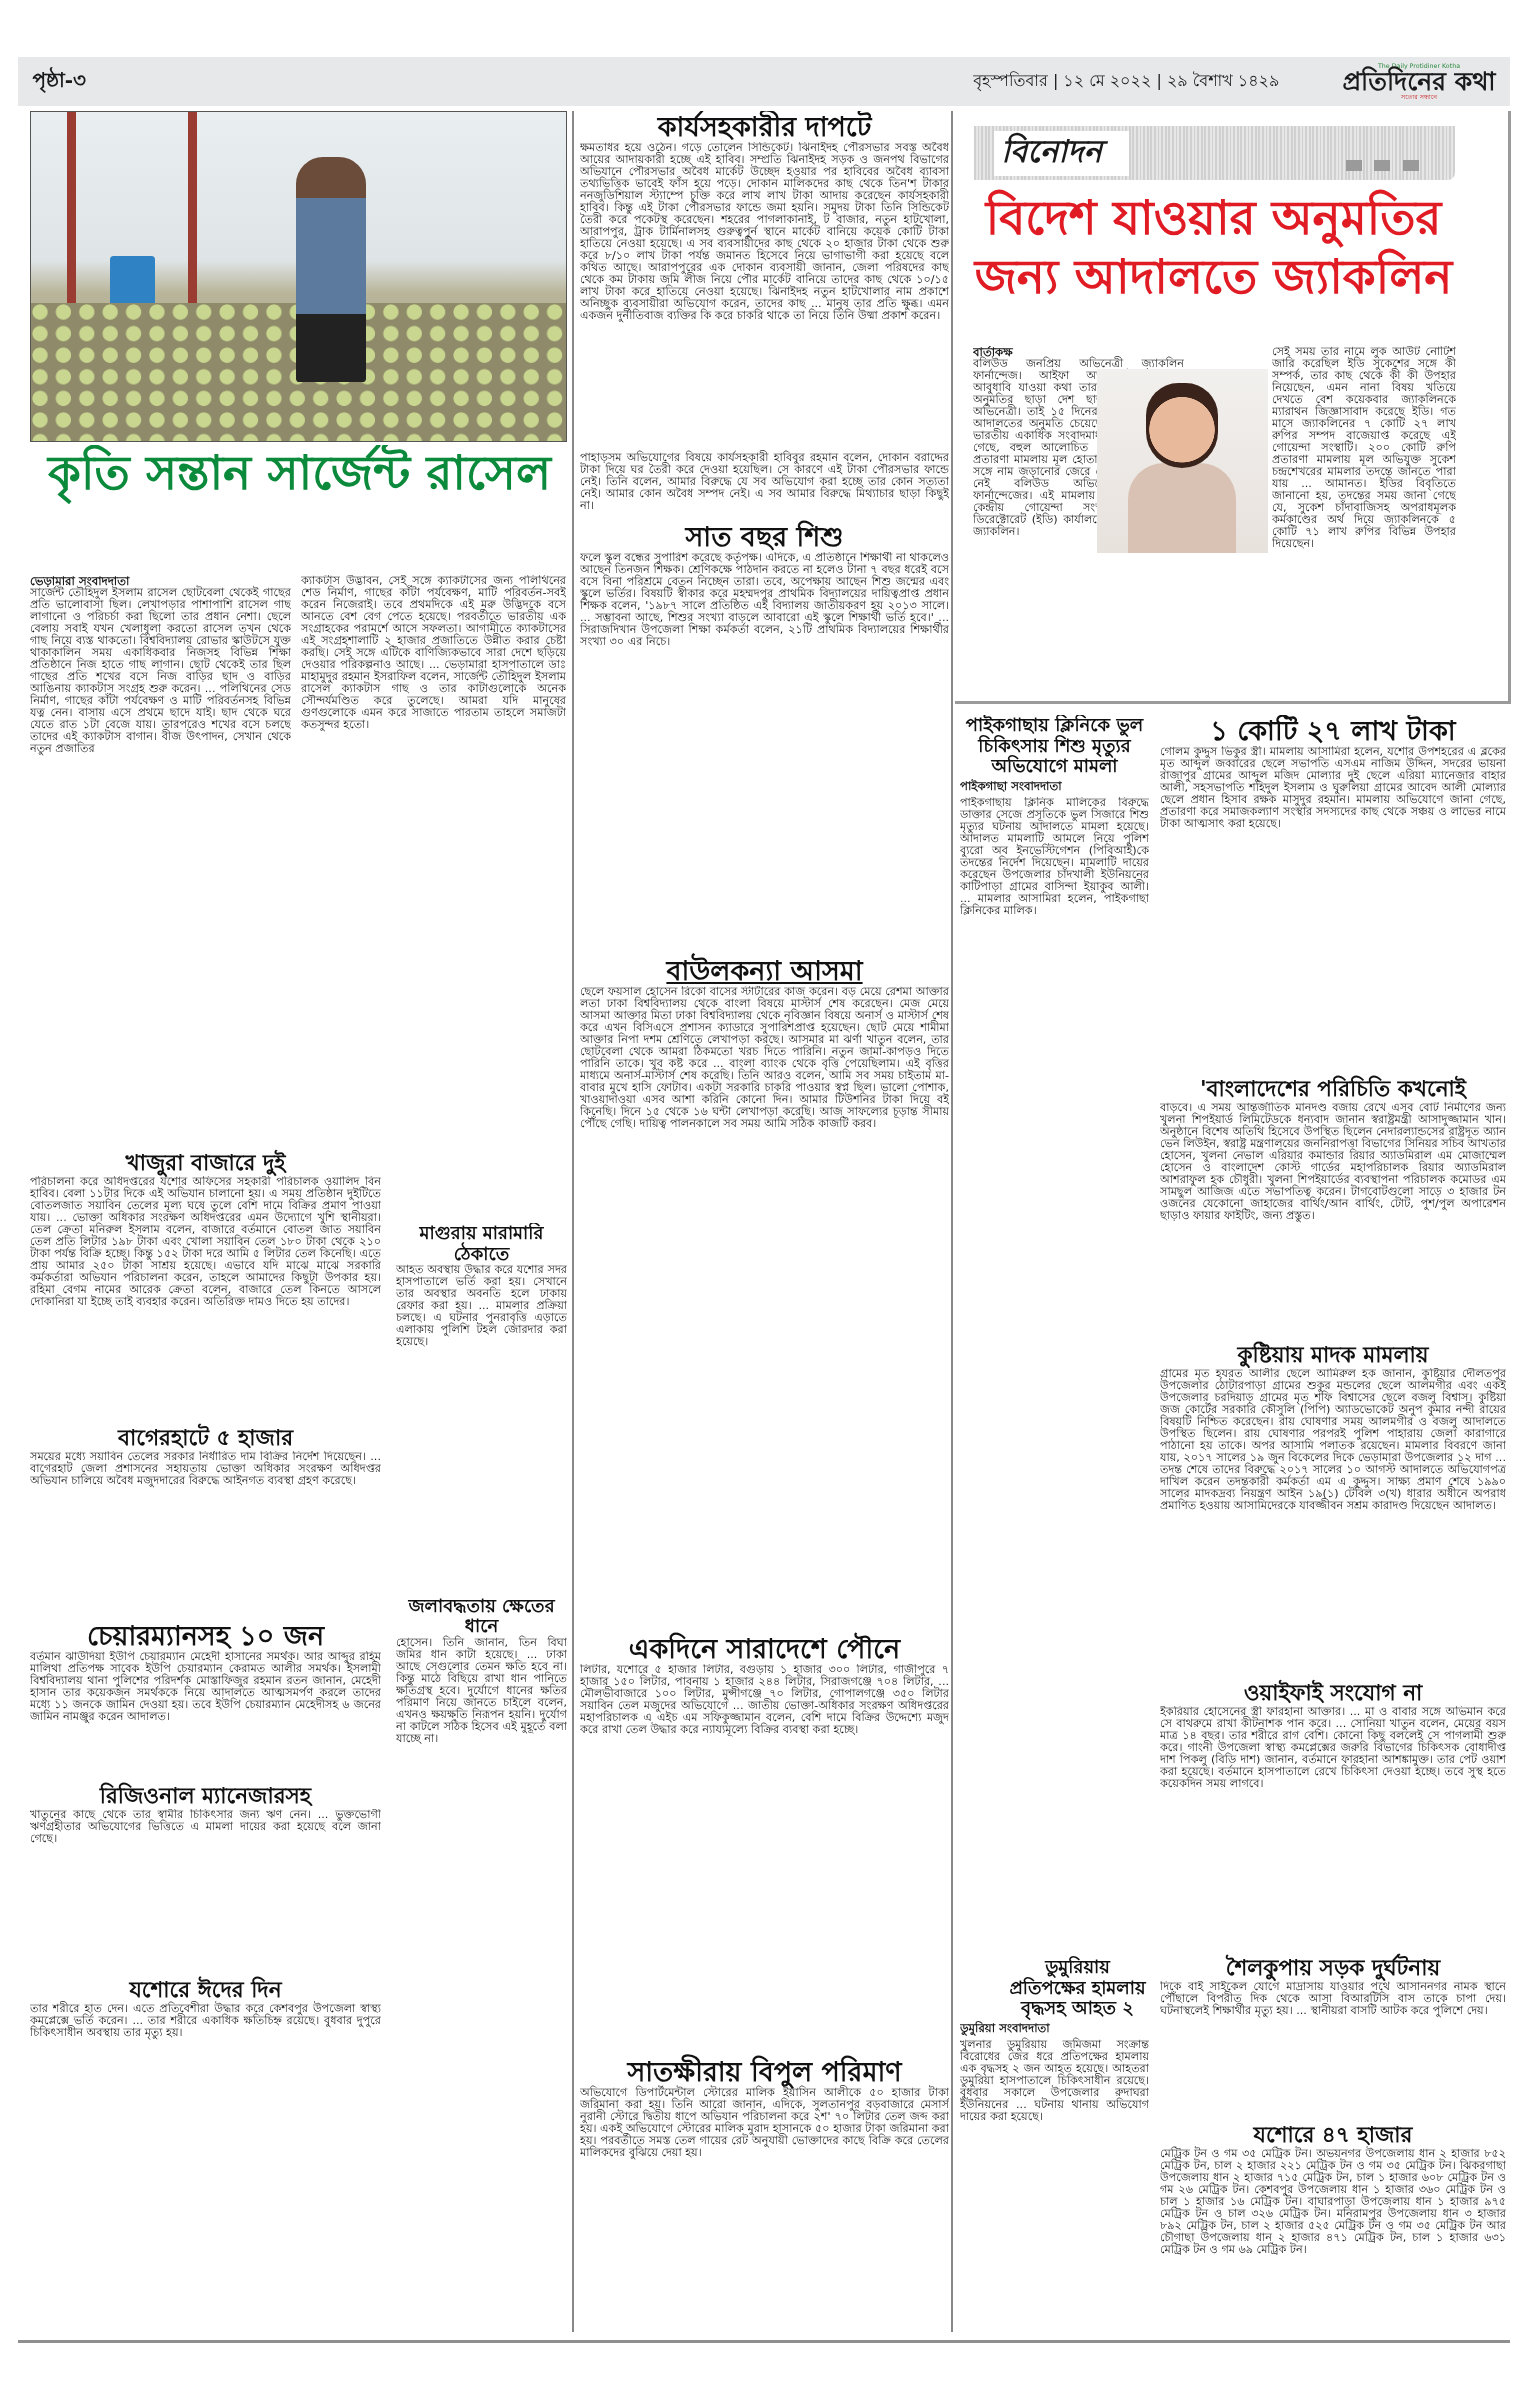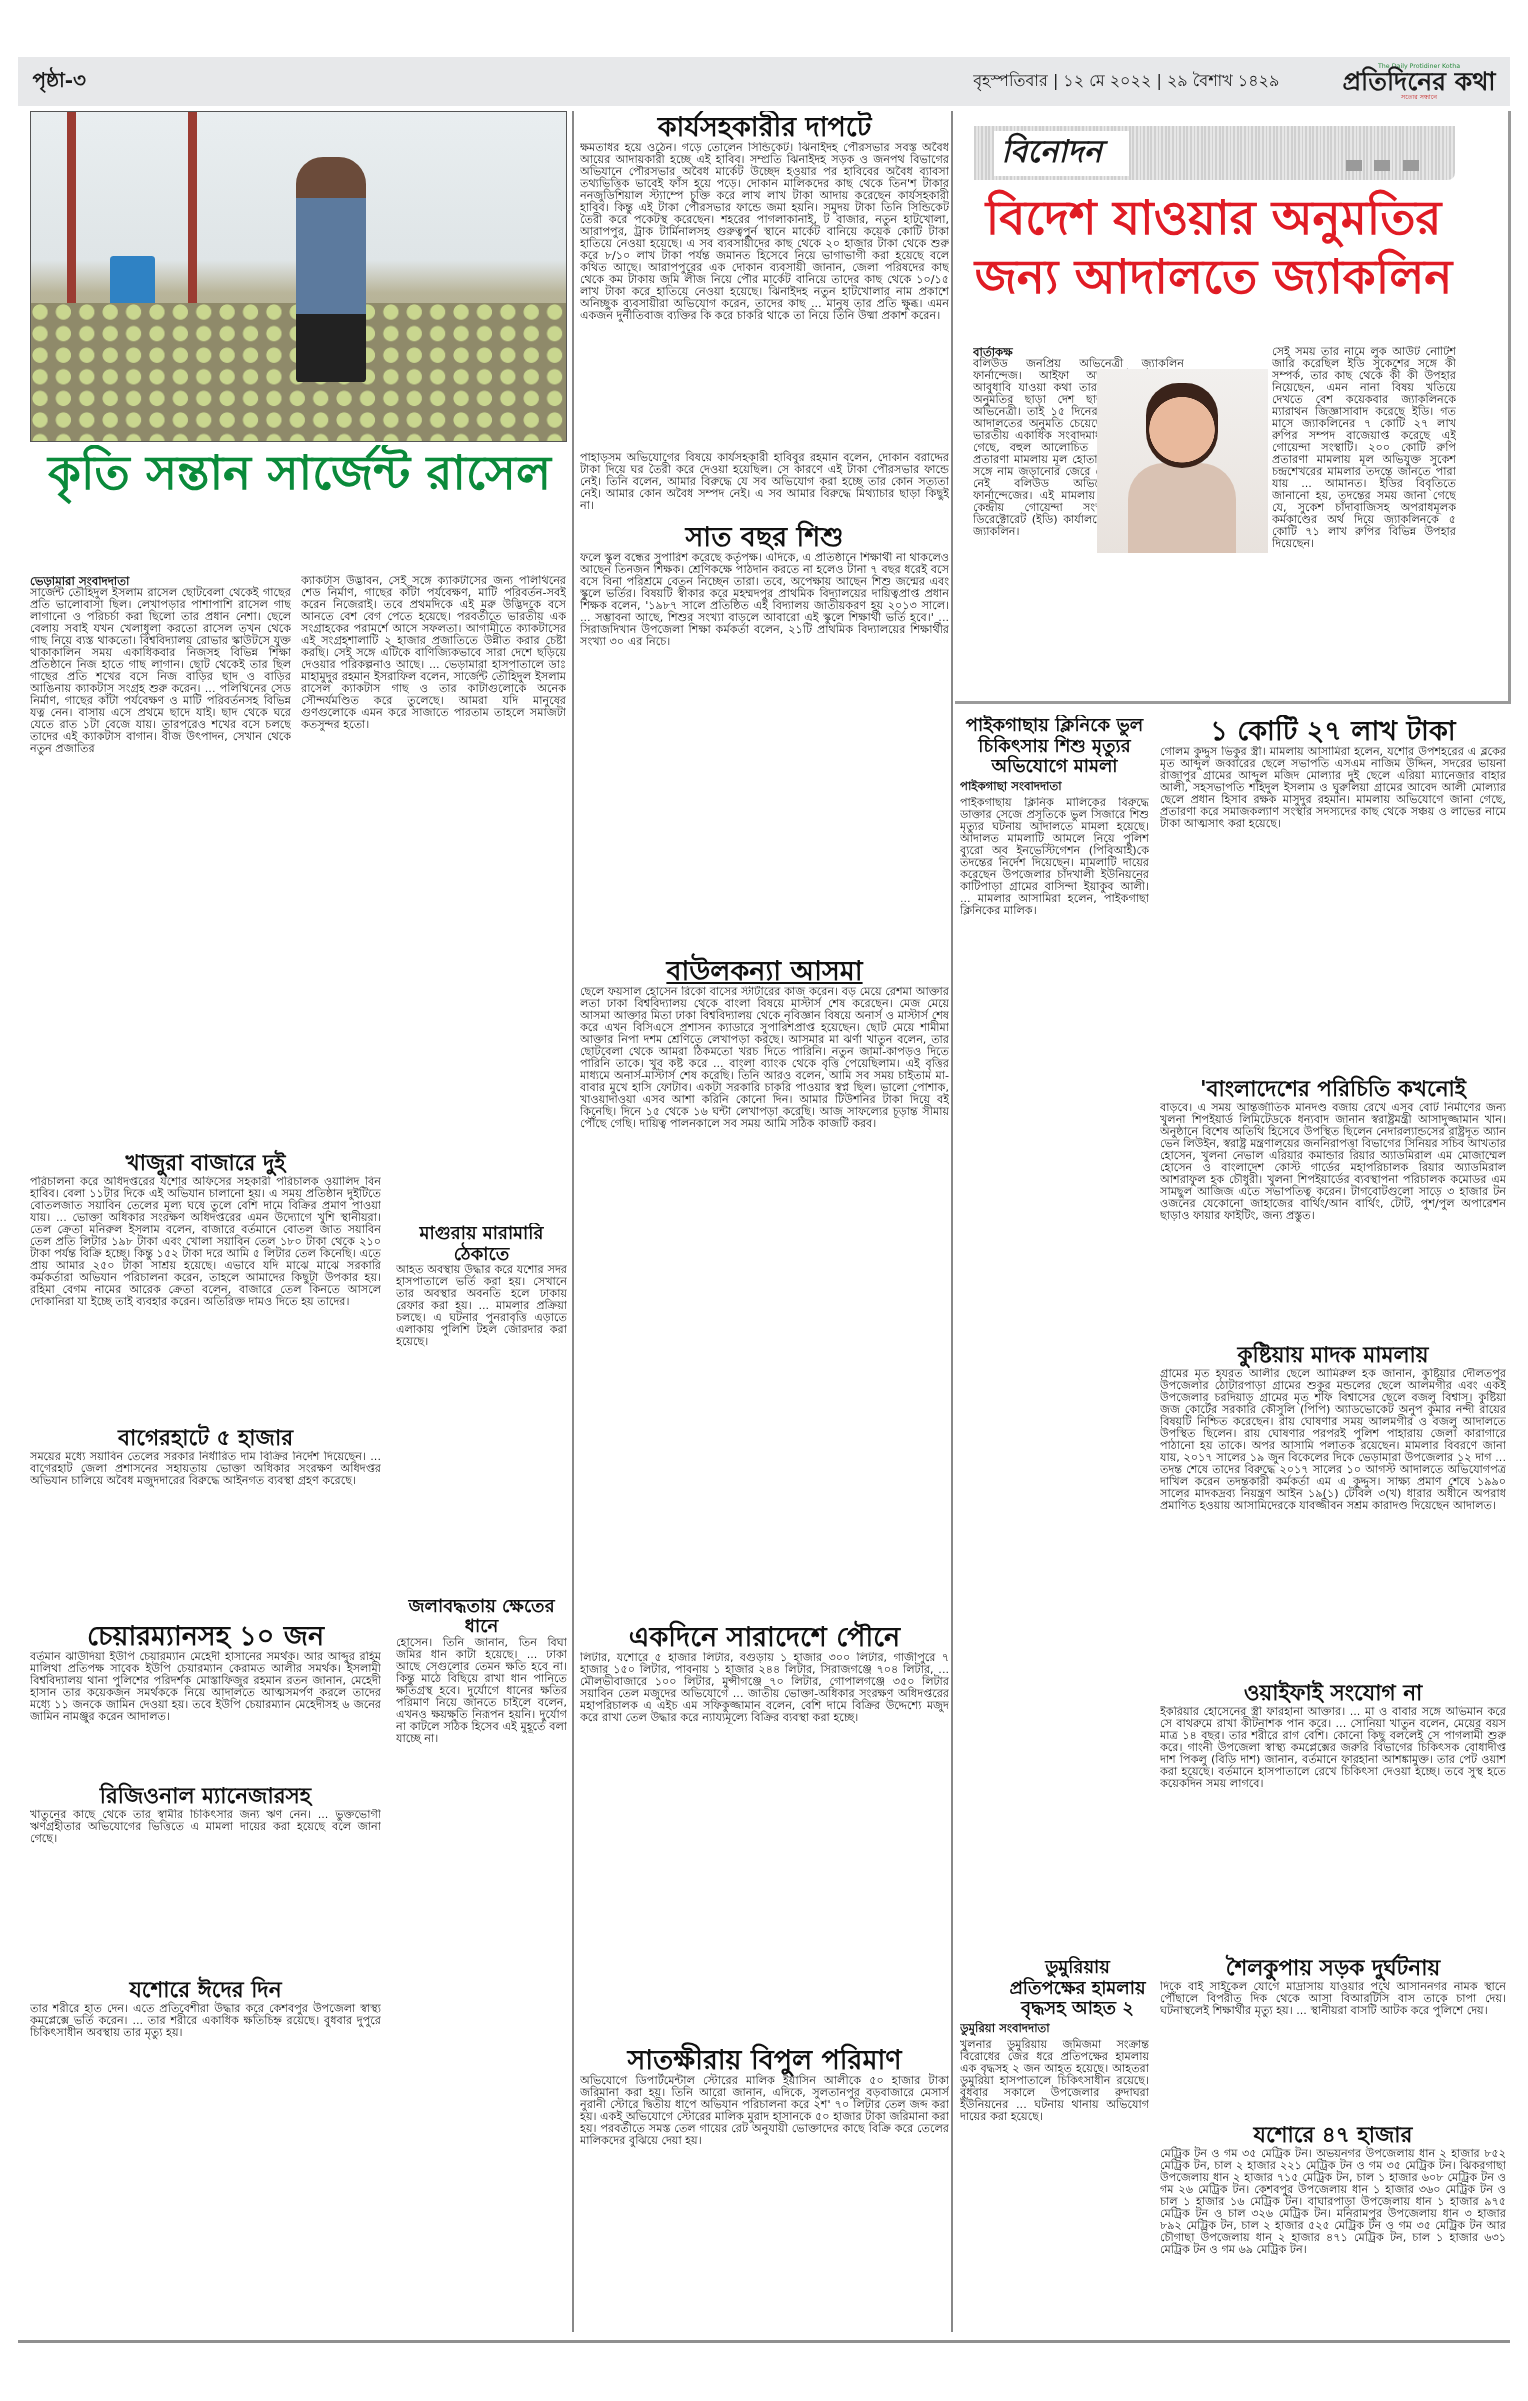--- a/index.html
+++ b/index.html
@@ -97,21 +97,21 @@
 <div class="vrule" style="left:572px;top:111px;height:2221px;"></div>
 
 <div class="block" style="left:580px;top:111px;width:369px;height:2225px;">
   <div class="hl hl-l">কার্যসহকারীর দাপটে</div>
   <div class="body-text" style="height:306px;overflow:hidden;">ক্ষমতাধর হয়ে ওঠেন। গড়ে তোলেন সিন্ডিকেট। ঝিনাইদহ পৌরসভার সবস্ত অবৈধ আয়ের আদায়কারী হচ্ছে এই হাবিব। সম্প্রতি ঝিনাইদহ সড়ক ও জনপথ বিভাগের অভিযানে পৌরসভার অবৈধ মার্কেট উচ্ছেদ হওয়ার পর হাবিবের অবৈধ ব্যাবসা তথ্যভিত্তিক ভাবেই ফাঁস হয়ে পড়ে। দোকান মালিকদের কাছ থেকে তিন'শ টাকার ননজুডিশিয়াল স্ট্যাম্পে চুক্তি করে লাখ লাখ টাকা আদায় করেছেন কার্যসহকারী হাবিব। কিন্তু এই টাকা পৌরসভার ফান্ডে জমা হয়নি। সমুদয় টাকা তিনি সিন্ডিকেট তৈরী করে পকেটস্থ করেছেন। শহরের পাগলাকানাই, ট বাজার, নতুন হাটখোলা, আরাপপুর, ট্রাক টার্মিনালসহ গুরুত্বপুর্ন স্থানে মার্কেট বানিয়ে কয়েক কোটি টাকা হাতিয়ে নেওয়া হয়েছে। এ সব ব্যবসায়ীদের কাছ থেকে ২০ হাজার টাকা থেকে শুরু করে ৮/১০ লাখ টাকা পর্যন্ত জমানত হিসেবে নিয়ে ভাগাভাগী করা হয়েছে বলে কথিত আছে। আরাপপুরের এক দোকান ব্যবসায়ী জানান, জেলা পরিষদের কাছ থেকে কম টাকায় জমি লীজ নিয়ে পৌর মার্কেট বানিয়ে তাদের কাছ থেকে ১০/১৫ লাখ টাকা করে হাতিয়ে নেওয়া হয়েছে। ঝিনাইদহ নতুন হাটখোলার নাম প্রকাশে অনিচ্ছুক ব্যবসায়ীরা অভিযোগ করেন, তাদের কাছ ... মানুষ তার প্রতি ক্ষুব্ধ। এমন একজন দুর্নীতিবাজ ব্যক্তির কি করে চাকরি থাকে তা নিয়ে তিনি উষ্মা প্রকাশ করেন।</div>
   <div class="body-text" style="margin-top:3.6px;">পাহাড়সম অভিযোগের বিষয়ে কার্যসহকারী হাবিবুর রহমান বলেন, দোকান বরাদ্দের টাকা দিয়ে ঘর তৈরী করে দেওয়া হয়েছিল। সে কারণে এই টাকা পৌরসভার ফান্ডে নেই। তিনি বলেন, আমার বিরুদ্ধে যে সব অভিযোগ করা হচ্ছে তার কোন সত্যতা নেই। আমার কোন অবৈধ সম্পদ নেই। এ সব আমার বিরুদ্ধে মিথ্যাচার ছাড়া কিছুই না।</div>
   <div class="hl hl-l" style="margin-top:9px;">সাত বছর শিশু</div>
   <div class="body-text" style="height:396px;overflow:hidden;">ফলে স্কুল বন্ধের সুপারিশ করেছে কর্তৃপক্ষ। এদিকে, এ প্রতিষ্ঠানে শিক্ষার্থী না থাকলেও আছেন তিনজন শিক্ষক। শ্রেণিকক্ষে পাঠদান করতে না হলেও টানা ৭ বছর ধরেই বসে বসে বিনা পরিশ্রমে বেতন নিচ্ছেন তারা। তবে, অপেক্ষায় আছেন শিশু জন্মের এবং স্কুলে ভর্তির। বিষয়টি স্বীকার করে মহম্মদপুর প্রাথমিক বিদ্যালয়ের দায়িত্বপ্রাপ্ত প্রধান শিক্ষক বলেন, '১৯৮৭ সালে প্রতিষ্ঠিত এই বিদ্যালয় জাতীয়করণ হয় ২০১৩ সালে। ... সম্ভাবনা আছে, শিশুর সংখ্যা বাড়লে আবারো এই স্কুলে শিক্ষার্থী ভর্তি হবে।' ... সিরাজদিখান উপজেলা শিক্ষা কর্মকর্তা বলেন, ২১টি প্রাথমিক বিদ্যালয়ের শিক্ষার্থীর সংখ্যা ৩০ এর নিচে।</div>
   <div class="hl hl-l" style="margin-top:7.2px;text-decoration:underline;">বাউলকন্যা আসমা</div>
   <div class="body-text" style="height:629px;overflow:hidden;">ছেলে ফয়সাল হোসেন রিকো বাসের স্টার্টারের কাজ করেন। বড় মেয়ে রেশমা আক্তার লতা ঢাকা বিশ্ববিদ্যালয় থেকে বাংলা বিষয়ে মাস্টার্স শেষ করেছেন। মেজ মেয়ে আসমা আক্তার মিতা ঢাকা বিশ্ববিদ্যালয় থেকে নৃবিজ্ঞান বিষয়ে অনার্স ও মাস্টার্স শেষ করে এখন বিসিএসে প্রশাসন ক্যাডারে সুপারিশপ্রাপ্ত হয়েছেন। ছোট মেয়ে শামীমা আক্তার নিপা দশম শ্রেণিতে লেখাপড়া করছে। আসমার মা ঝর্ণা খাতুন বলেন, তার ছোটবেলা থেকে আমরা ঠিকমতো খরচ দিতে পারিনি। নতুন জামা-কাপড়ও দিতে পারিনি তাকে। খুব কষ্ট করে ... বাংলা ব্যাংক থেকে বৃত্তি পেয়েছিলাম। এই বৃত্তির মাধ্যমে অনার্স-মাস্টার্স শেষ করেছি। তিনি আরও বলেন, আমি সব সময় চাইতাম মা-বাবার মুখে হাসি ফোটাব। একটা সরকারি চাকরি পাওয়ার স্বপ্ন ছিল। ভালো পোশাক, খাওয়াদাওয়া এসব আশা করিনি কোনো দিন। আমার টিউশনির টাকা দিয়ে বই কিনেছি। দিনে ১৫ থেকে ১৬ ঘন্টা লেখাপড়া করেছি। আজ সাফল্যের চূড়ান্ত সীমায় পৌঁছে গেছি। দায়িত্ব পালনকালে সব সময় আমি সঠিক কাজটি করব।</div>
-  <div class="hl hl-l" style="margin-top:6px;">একদিনে সারাদেশে পৌনে</div>
+  <div class="hl hl-l" style="margin-top:18px;">একদিনে সারাদেশে পৌনে</div>
   <div class="body-text" style="height:387px;overflow:hidden;">লিটার, যশোরে ৫ হাজার লিটার, বগুড়ায় ১ হাজার ৩০০ লিটার, গাজীপুরে ৭ হাজার ১৫০ লিটার, পাবনায় ১ হাজার ২৪৪ লিটার, সিরাজগঞ্জে ৭০৪ লিটার, ... মৌলভীবাজারে ১০০ লিটার, মুন্সীগঞ্জে ৭০ লিটার, গোপালগঞ্জে ৩৫০ লিটার সয়াবিন তেল মজুদের অভিযোগে ... জাতীয় ভোক্তা-অধিকার সংরক্ষণ অধিদপ্তরের মহাপরিচালক এ এইচ এম সফিকুজ্জামান বলেন, বেশি দামে বিক্রির উদ্দেশ্যে মজুদ করে রাখা তেল উদ্ধার করে ন্যায্যমূল্যে বিক্রির ব্যবস্থা করা হচ্ছে।</div>
   <div class="hl hl-l" style="margin-top:5.4px;">সাতক্ষীরায় বিপুল পরিমাণ</div>
   <div class="body-text">অভিযোগে ডিপার্টমেন্টাল স্টোরের মালিক ইয়াসিন আলীকে ৫০ হাজার টাকা জরিমানা করা হয়। তিনি আরো জানান, এদিকে, সুলতানপুর বড়বাজারে মেসার্স নুরানী স্টোরে দ্বিতীয় ধাপে অভিযান পরিচালনা করে ২শ' ৭০ লিটার তেল জব্দ করা হয়। একই অভিযোগে স্টোরের মালিক মুরাদ হাসানকে ৫০ হাজার টাকা জরিমানা করা হয়। পরবর্তীতে সমস্ত তেল গায়ের রেট অনুযায়ী ভোক্তাদের কাছে বিক্রি করে তেলের মালিকদের বুঝিয়ে দেয়া হয়।</div>
 </div>
 
 <div class="vrule" style="left:951px;top:111px;height:2221px;"></div>
 
 <div class="right-frame"></div>
 <div class="binodon-banner">
   <div class="binodon-logo">বিনোদন</div>

